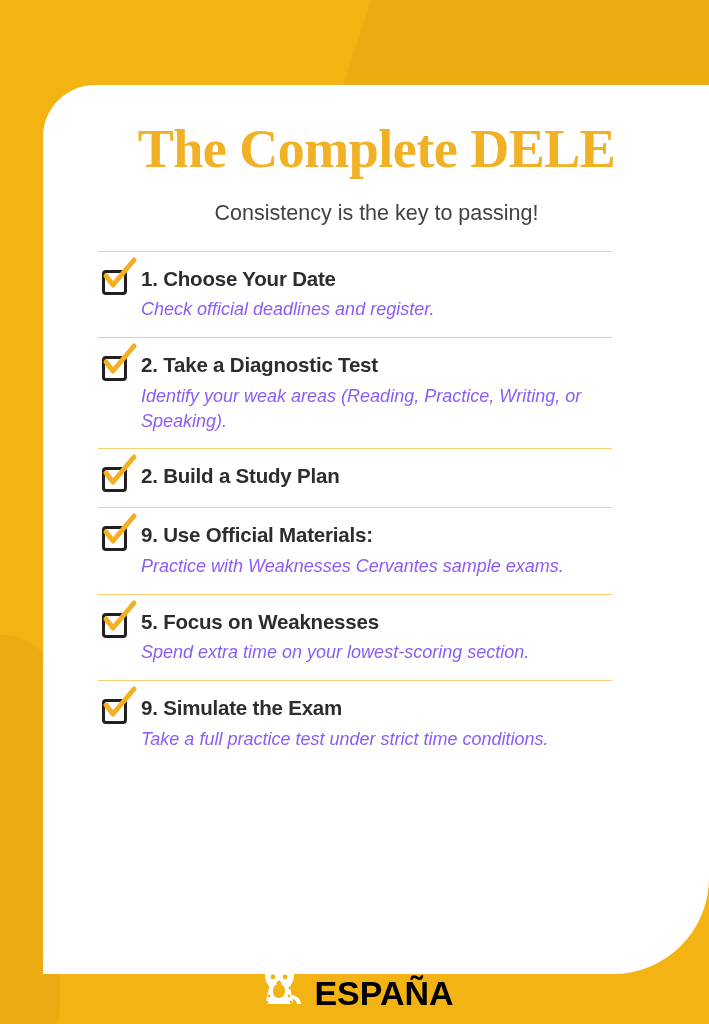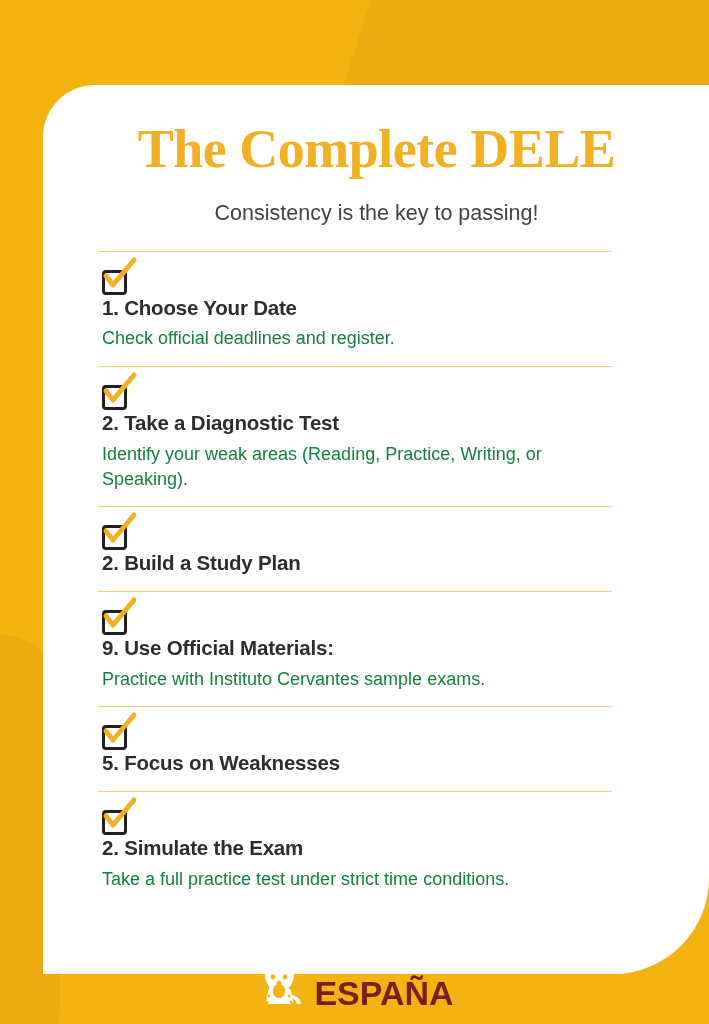--- a/index.html
+++ b/index.html
@@ -96,21 +96,20 @@
   .divider {
     height:1px;
     background:#F6CE73;
     width:514px;
   }
 
   .item {
     display:flex;
     align-items:flex-start;
     padding:14px 0 15px 4px;
-    flex-direction:column;
   }
 
   .checkbox {
     position:relative;
     width:26px; height:26px;
     flex:0 0 26px;
     margin-top:3px;
     margin-right:13px;
   }
   .checkbox .box {
@@ -132,25 +131,26 @@
 
   .item-title {
     font-size:20.5px;
     font-weight:bold;
     color:#2B2D31;
     line-height:1.25;
     letter-spacing:-0.2px;
   }
   .item-desc {
     font-size:18px;
-    color:#15803d;
+    color:#8b5cf6;
     line-height:1.38;
     margin-top:6px;
     max-width:470px;
     font-weight:400;
+    font-style:italic;
   }
 
   
   .footer {
     position:absolute;
     left:0; bottom:6px;
     width:709px;
     display:flex;
     align-items:center;
     justify-content:center;
@@ -160,21 +160,21 @@
   .logo-mark { width:50px; height:54px; flex:0 0 50px; }
   .logo-text { display:flex; flex-direction:column; line-height:1; }
   .logo-go {
     color:#FFFFFF;
     font-size:20px;
     font-weight:bold;
     letter-spacing:2px;
     font-family:"Liberation Sans", sans-serif;
   }
   .logo-espana {
-    color:#7f1d1d;
+    color:#000000;
     font-size:34px;
     font-weight:bold;
     letter-spacing:0px;
     margin-top:1px;
     font-family:"Liberation Sans", sans-serif;
   }
 </style>
 </head>
 <body>
 
@@ -240,47 +240,48 @@
       <div class="divider"></div>
       <div class="item">
         <div class="checkbox">
           <div class="box"></div>
           <svg class="tick" viewBox="0 0 40 40">
             <path d="M5 19 L12 28 L33 3" fill="none" stroke="#F2B024" stroke-width="5" stroke-linecap="round" stroke-linejoin="round"></path>
           </svg>
         </div>
         <div class="item-text">
           <div class="item-title">9. Use Official Materials:</div>
-          <div class="item-desc">Practice with Instituto Cervantes sample exams.</div>
+          <div class="item-desc">Practice with Weaknesses Cervantes sample exams.</div>
         </div>
       </div>
 
       <div class="divider"></div>
       <div class="item">
         <div class="checkbox">
           <div class="box"></div>
           <svg class="tick" viewBox="0 0 40 40">
             <path d="M5 19 L12 28 L33 3" fill="none" stroke="#F2B024" stroke-width="5" stroke-linecap="round" stroke-linejoin="round"></path>
           </svg>
         </div>
         <div class="item-text">
           <div class="item-title">5. Focus on Weaknesses</div>
-        </div>
-      </div>
-
-      <div class="divider"></div>
-      <div class="item">
-        <div class="checkbox">
-          <div class="box"></div>
-          <svg class="tick" viewBox="0 0 40 40">
-            <path d="M5 19 L12 28 L33 3" fill="none" stroke="#F2B024" stroke-width="5" stroke-linecap="round" stroke-linejoin="round"></path>
-          </svg>
-        </div>
-        <div class="item-text">
-          <div class="item-title">2. Simulate the Exam</div>
+          <div class="item-desc">Spend extra time on your lowest-scoring section.</div>
+        </div>
+      </div>
+
+      <div class="divider"></div>
+      <div class="item">
+        <div class="checkbox">
+          <div class="box"></div>
+          <svg class="tick" viewBox="0 0 40 40">
+            <path d="M5 19 L12 28 L33 3" fill="none" stroke="#F2B024" stroke-width="5" stroke-linecap="round" stroke-linejoin="round"></path>
+          </svg>
+        </div>
+        <div class="item-text">
+          <div class="item-title">9. Simulate the Exam</div>
           <div class="item-desc">Take a full practice test under strict time conditions.</div>
         </div>
       </div>
 
     </div>
   </div>
 </div>
 
 <div class="footer">
   <svg class="logo-mark" viewBox="0 0 50 54">

